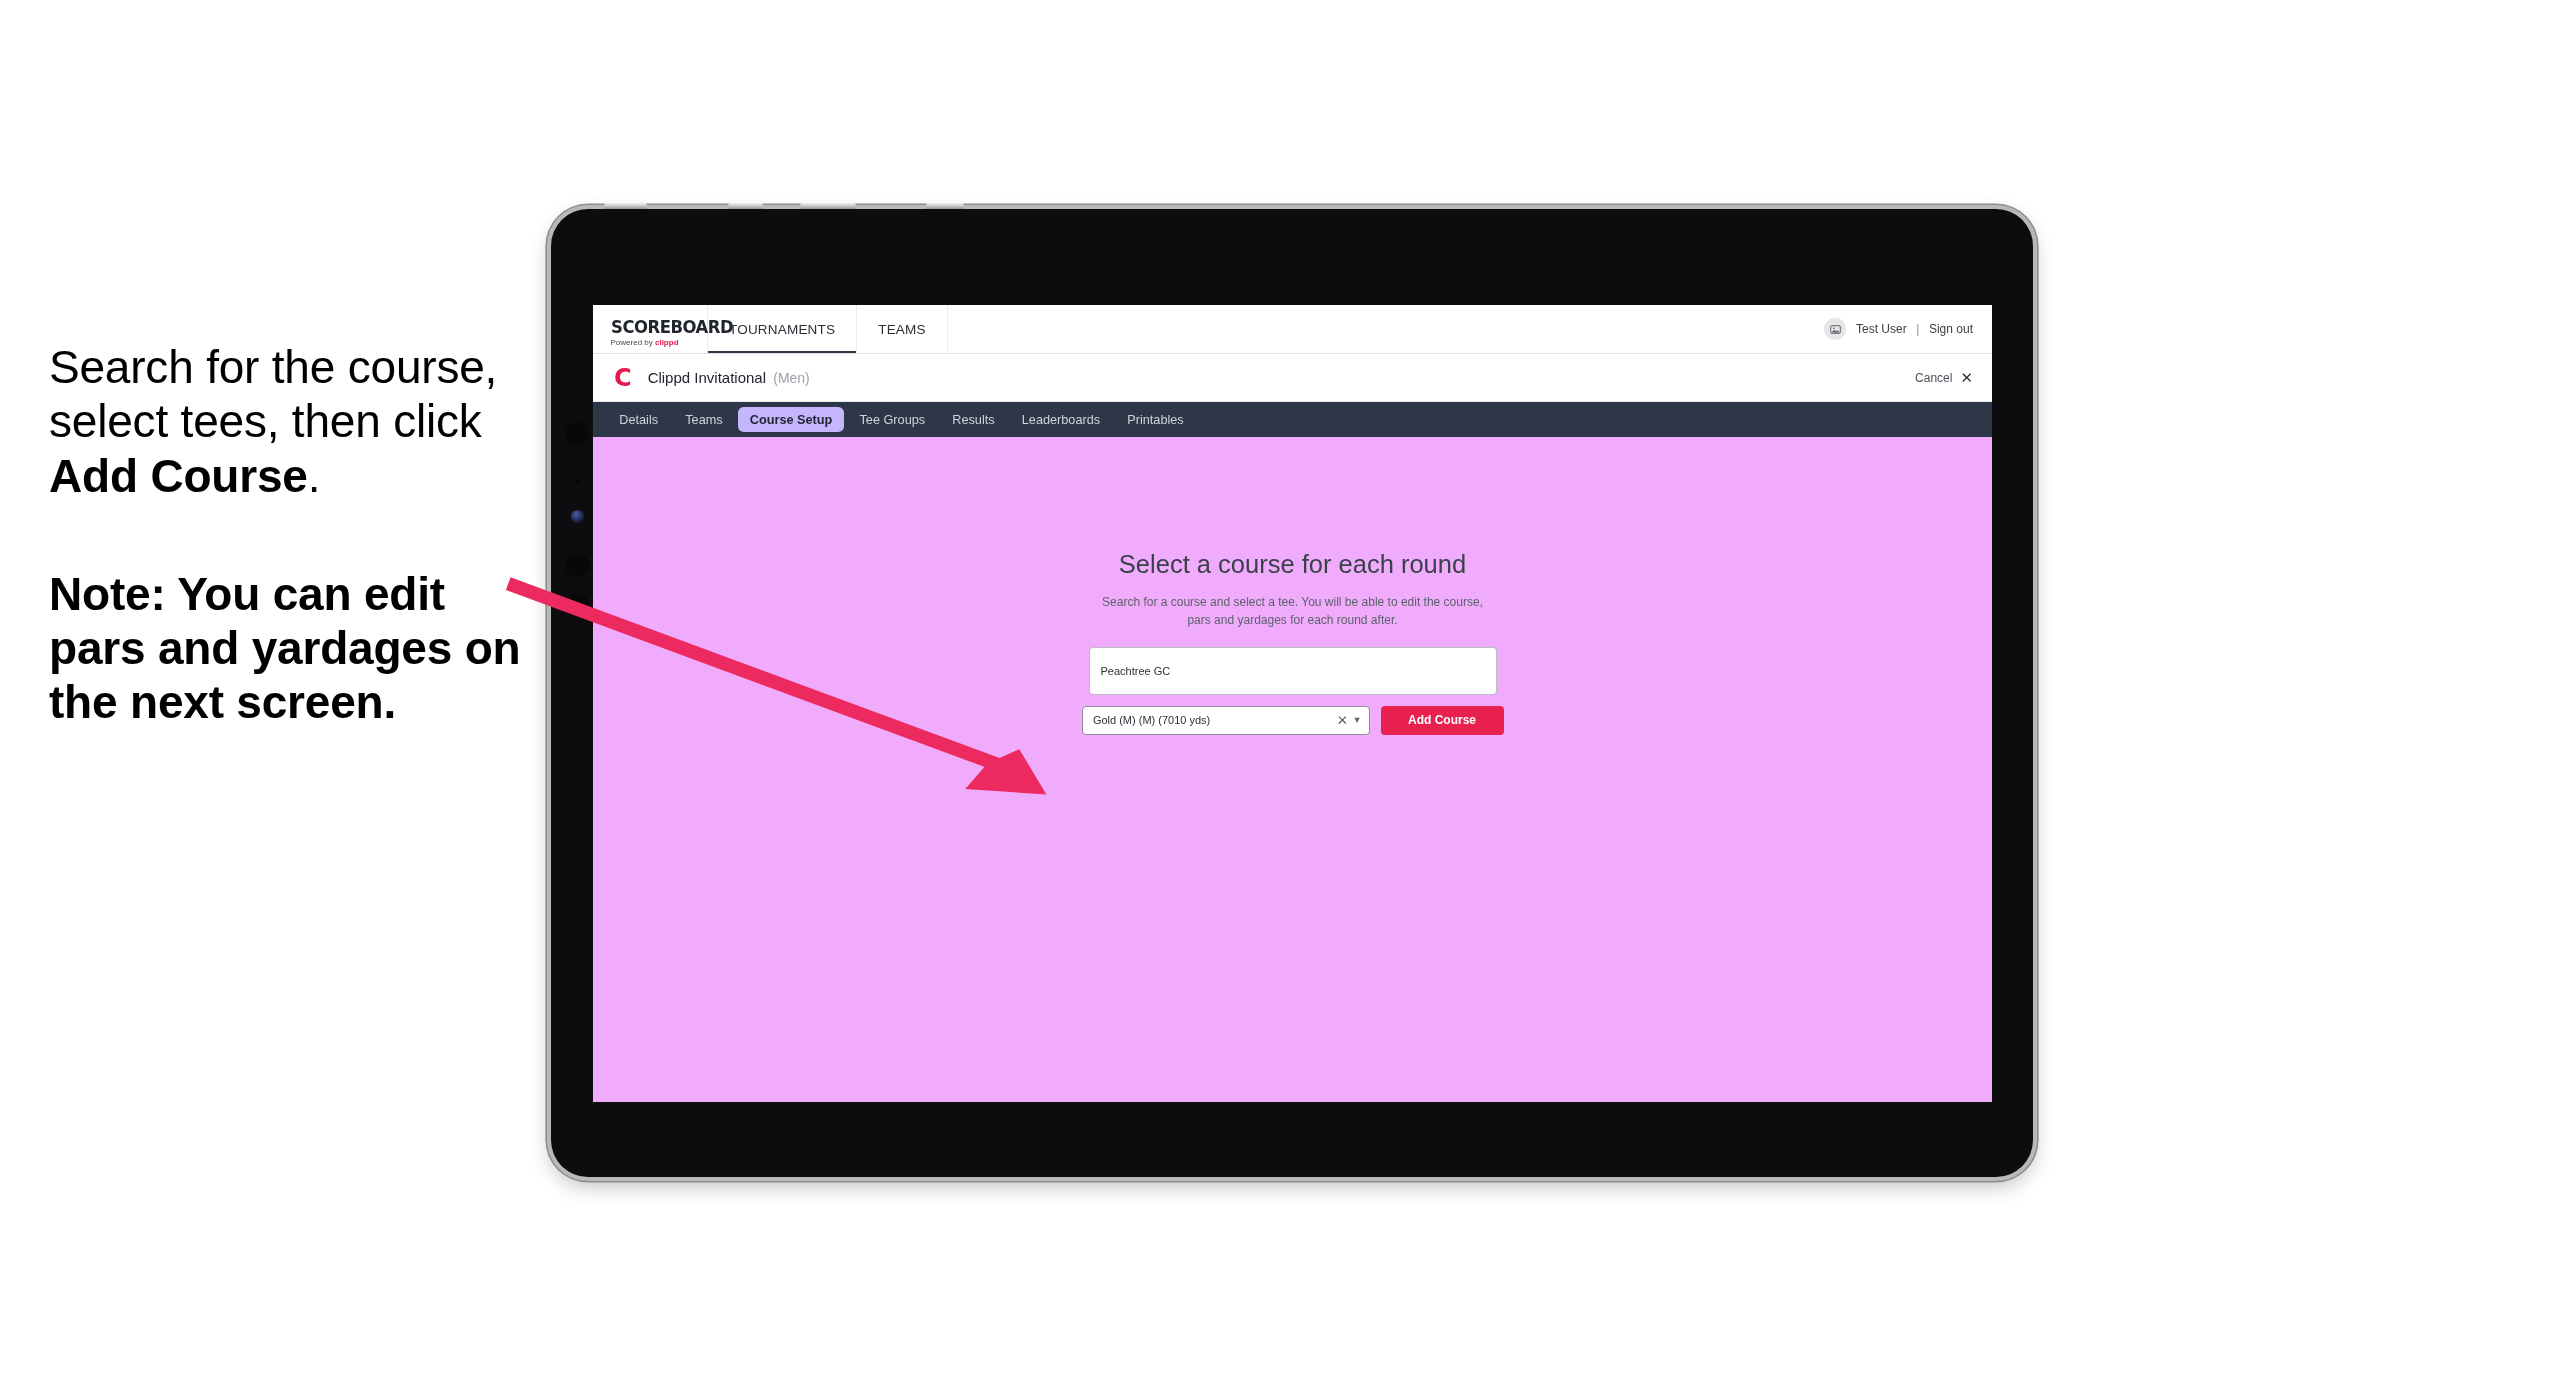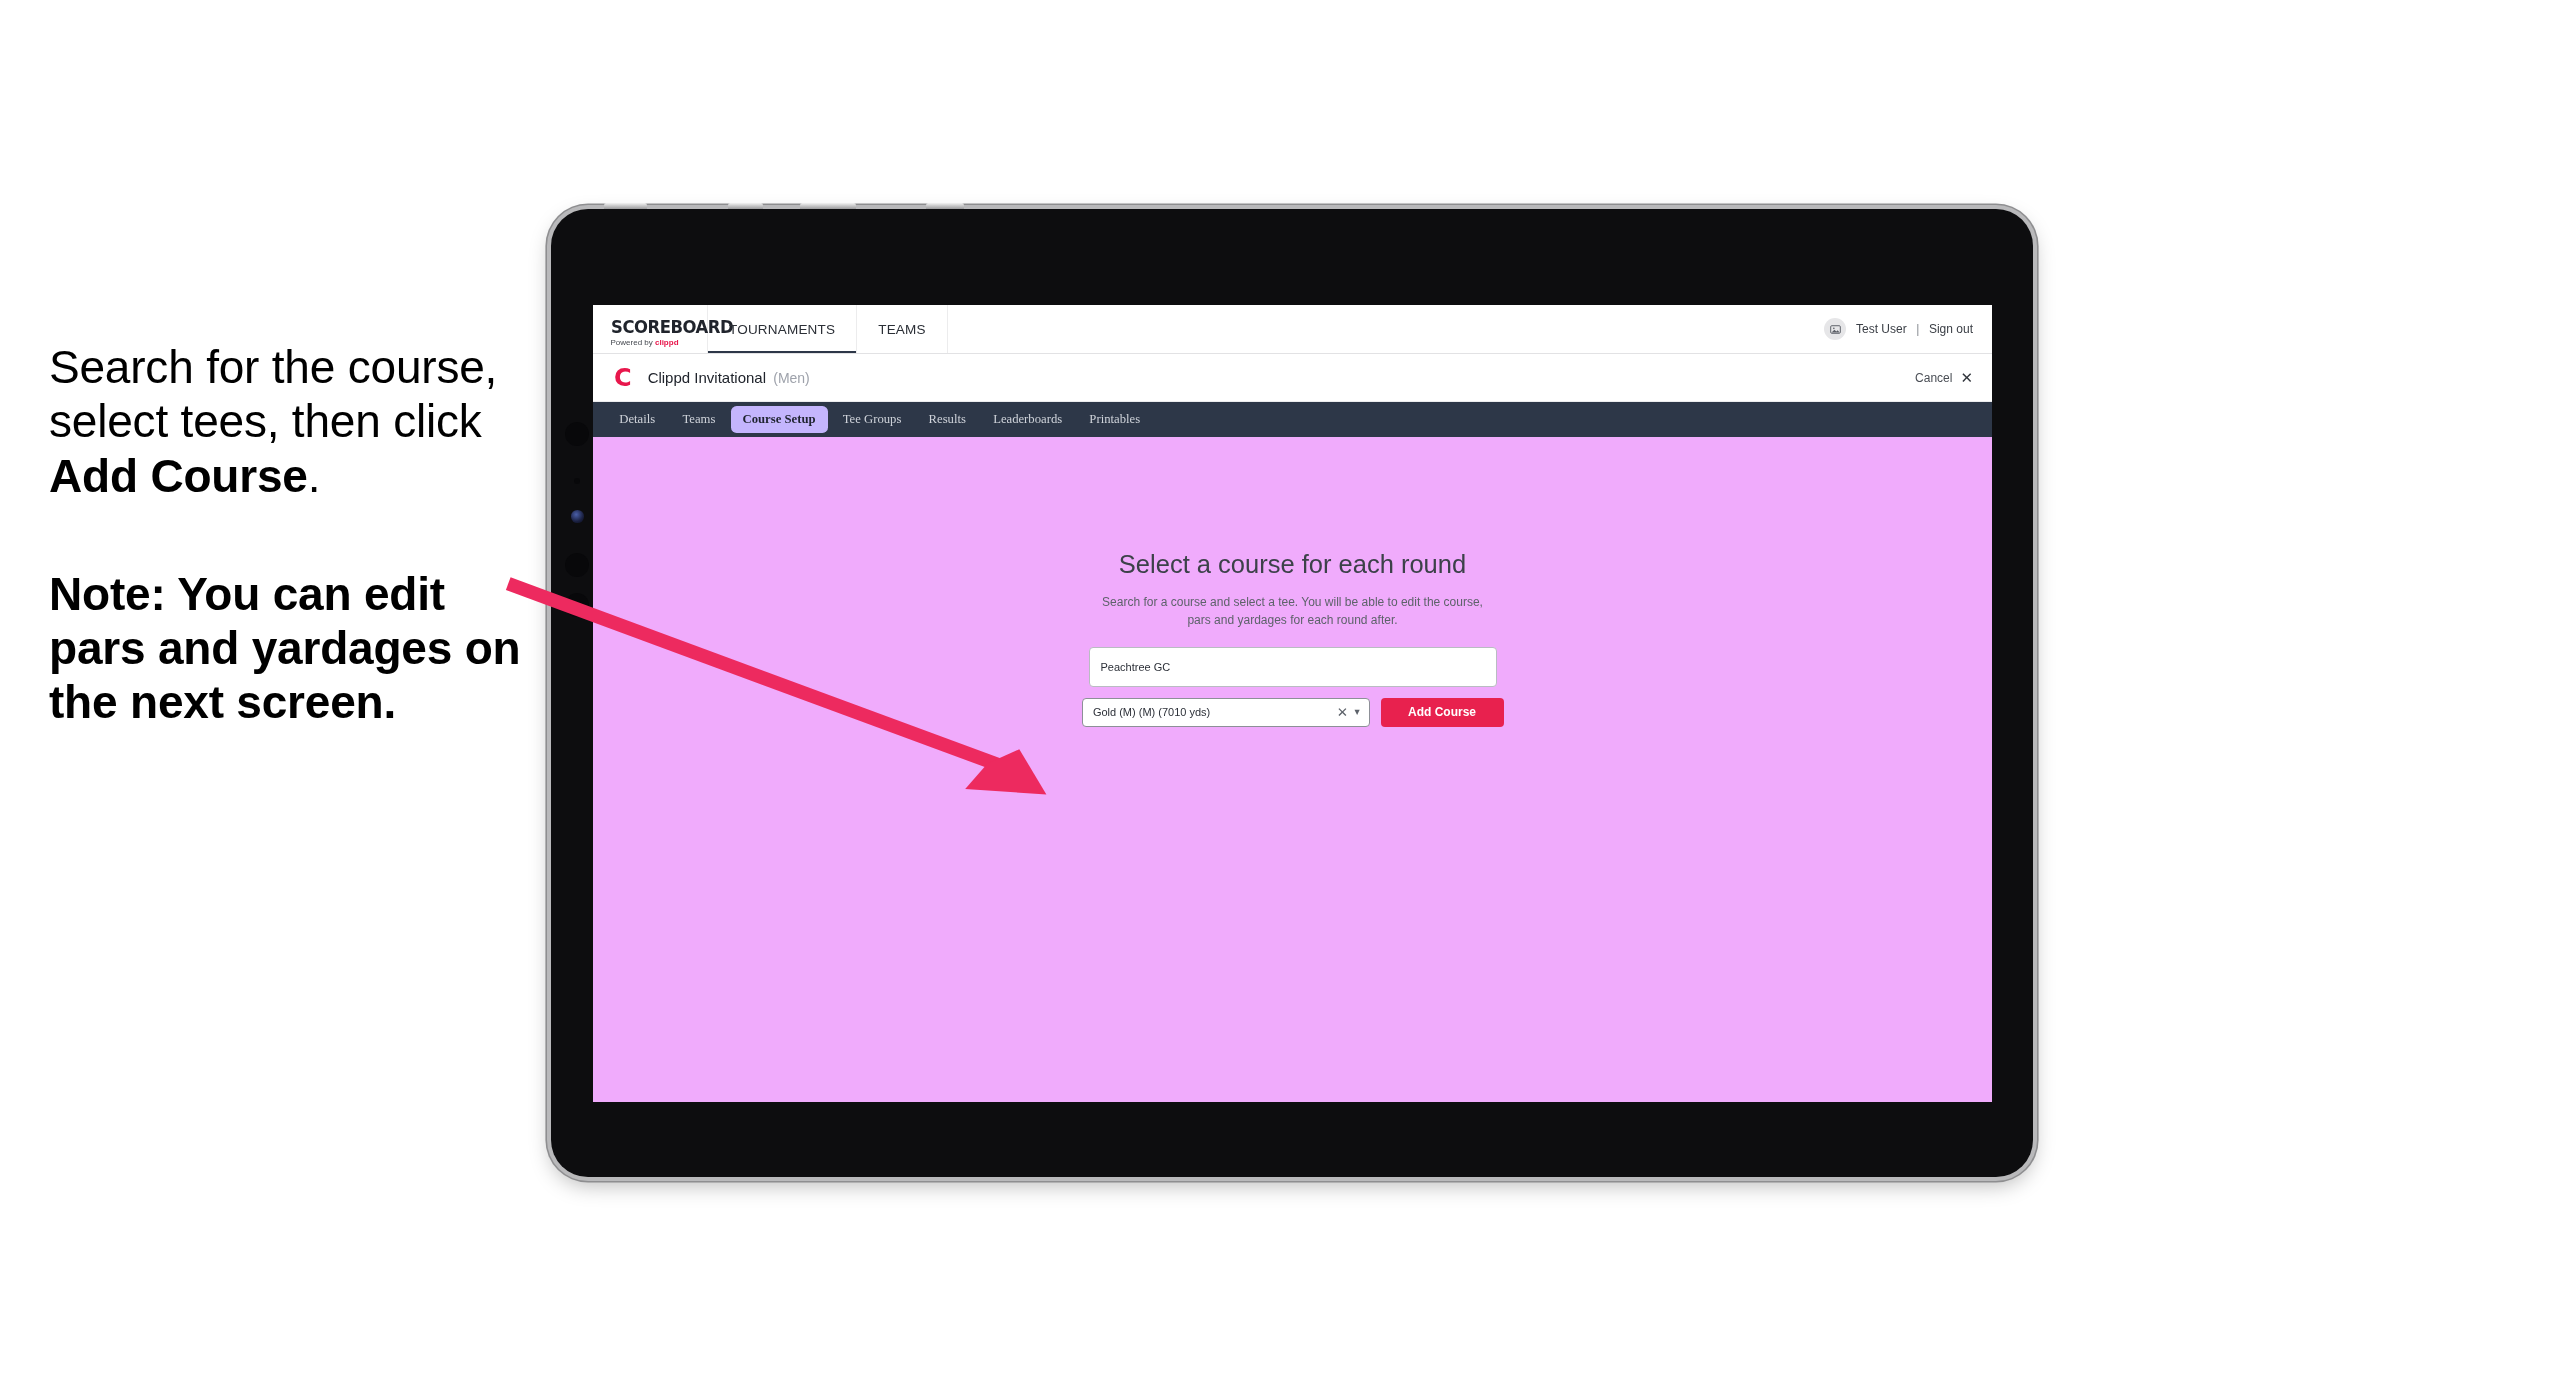--- a/index.html
+++ b/index.html
@@ -181,21 +181,20 @@
     display: flex; align-items: center;
     padding-left: 14.3px;
     gap: 3.2px;
   }
   .tab {
     font-size: 12.7px;
     color: #cfd3da;
     padding: 5.6px 12px;
     border-radius: 5.6px;
     white-space: nowrap;
-    font-family: Liberation Serif, serif;
   }
   .tab.active {
     background: #c4b5fd;
     color: #1f2430;
     font-weight: bold;
   }
 
   
   .content {
     height: calc(100% - 132px);
@@ -214,21 +213,21 @@
   .content-sub {
     font-size: 12px;
     color: #5d626a;
     text-align: center;
     line-height: 1.5;
     width: 382px;
     margin-bottom: 17.5px;
   }
   .field-row { display: flex; align-items: center; gap: 11px; }
   .course-input {
-    width: 408px; height: 40px;
+    width: 408px; height: 48px;
     border: 0.8px solid #b9bcc2;
     border-radius: 4px;
     padding: 0 11px;
     font-size: 11px;
     color: #2c3038;
     font-family: "Liberation Sans", sans-serif;
     background: #ffffff;
     outline: none;
   }
   .tee-row { display: flex; align-items: center; gap: 11px; margin-top: 11px; }

